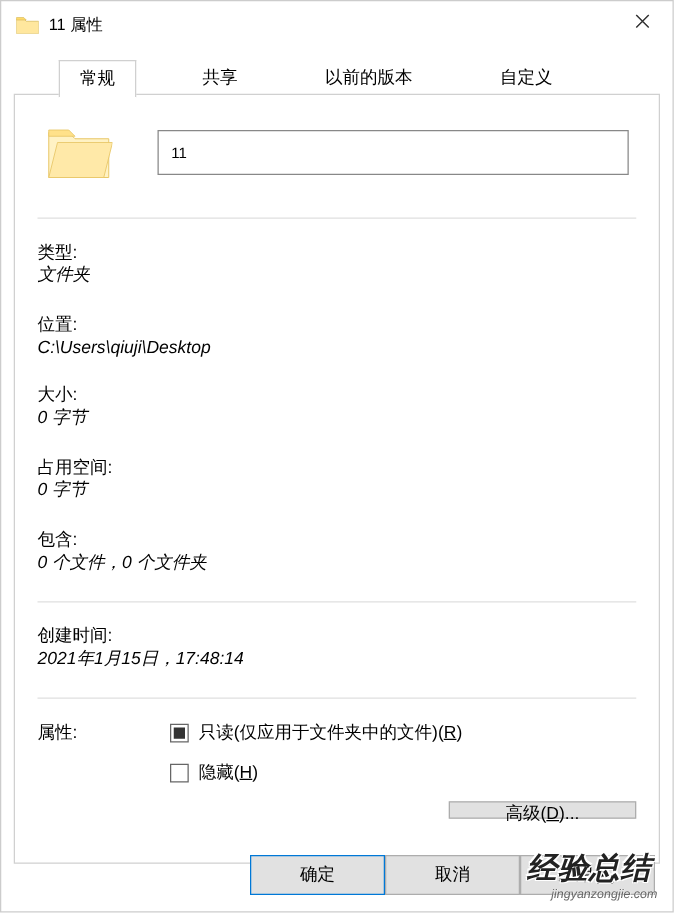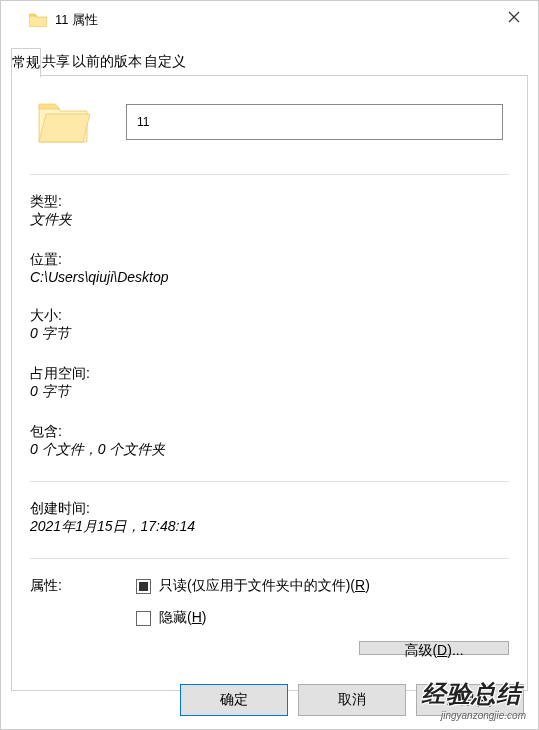--- a/index.html
+++ b/index.html
@@ -1,41 +1,41 @@
 <!DOCTYPE html>
 <html><head>
   <meta charset="utf-8">
   <style>
     * { box-sizing: border-box; margin: 0; padding: 0; font-family: "Microsoft YaHei", "Segoe UI", sans-serif; font-size: 14px; }
     body { width: 539px; height: 730px; background: #fff; position: relative; border: 1px solid #ccc; }
-    .titlebar { height: 38px; display: flex; align-items: center; padding-left: 28px; position: relative; }
+    .titlebar { height: 38px; display: flex; align-items: center; padding-left: 12px; position: relative; }
     .title-icon { width: 18px; height: 14px; margin-right: 8px; }
     .title-text { font-size: 13px; }
     .close-btn { position: absolute; right: 0; top: 0; width: 48px; height: 32px; display: flex; align-items: center; justify-content: center; font-size: 15px; color: #333; cursor: pointer; }
     .tab-container { margin: 8px 10px 0 10px; border: 1px solid #d0d0d0; height: 616px; position: relative; background: #fff; }
     .tabs { display: flex; position: absolute; top: -29px; left: -1px; }
-    .tab { padding: 5px 0; border: 1px solid transparent; cursor: pointer; font-size: 14px; position: relative; }
+    .tab { padding: 5px 16px; border: 1px solid transparent; cursor: pointer; font-size: 14px; position: relative; margin-left: 36px; }
     .tab.active { background: #fff; border: 1px solid #d0d0d0; border-bottom: 1px solid #fff; top: 1px; }
     .tab-content { padding: 22px 18px; }
     .row-top { display: flex; align-items: center; margin-bottom: 28px; }
     .folder-big { width: 54px; height: 48px; margin-left: 6px; margin-right: 36px; }
     .name-input { flex: 1; height: 36px; border: 1px solid #888; padding: 0 10px; font-size: 12px; outline: none; margin-right: 6px; }
     .prop-row { display: flex; margin-bottom: 22px; align-items: flex-start; flex-direction: column; }
     .prop-label { width: 106px; flex-shrink: 0; }
     .prop-value { flex: 1; font-style: italic; }
     .separator { border-top: 1px solid #e0e0e0; margin: 4px 0 18px 0; }
     .attr-section { display: flex; }
     .attr-right { flex: 1; }
     .checkbox-row { display: flex; align-items: center; margin-bottom: 14px; }
     .checkbox { width: 15px; height: 15px; border: 1px solid #666; margin-right: 8px; display: inline-flex; align-items: center; justify-content: center; cursor: pointer; }
     .checkbox.tri .inner { width: 9px; height: 9px; background: #333; }
     .underline-key { text-decoration: underline; }
     .adv-btn-row { display: flex; justify-content: flex-end; }
     .adv-btn { width: 150px; height: 14px; background: #e1e1e1; border: 1px solid #adadad; cursor: pointer; text-align: center; }
-    .bottom-buttons { position: absolute; bottom: 13px; right: 14px; display: flex; gap: 10px; }
+    .bottom-buttons { position: absolute; bottom: 13px; right: 14px; display: flex; }
     .dlg-btn { width: 108px; height: 32px; background: #e1e1e1; border: 1px solid #adadad; cursor: pointer; }
     .dlg-btn.primary { border: 1.5px solid #0078d7; }
     .watermark { position: absolute; right: 12px; bottom: 8px; text-align: right; pointer-events: none; }
     .watermark .wm1 { font-size: 24px; font-weight: bold; font-style: italic; color: #222; text-shadow: 1px 1px 0 #fff, -1px -1px 0 #fff, 1px -1px 0 #fff, -1px 1px 0 #fff; letter-spacing: 1px; text-align: center; }
     .watermark .wm2 { font-size: 10px; color: #666; font-style: italic; text-shadow: 0.5px 0.5px 0 #fff; margin-left: 24px; }
   </style>
 </head>
 <body>
 
 <div class="titlebar">

